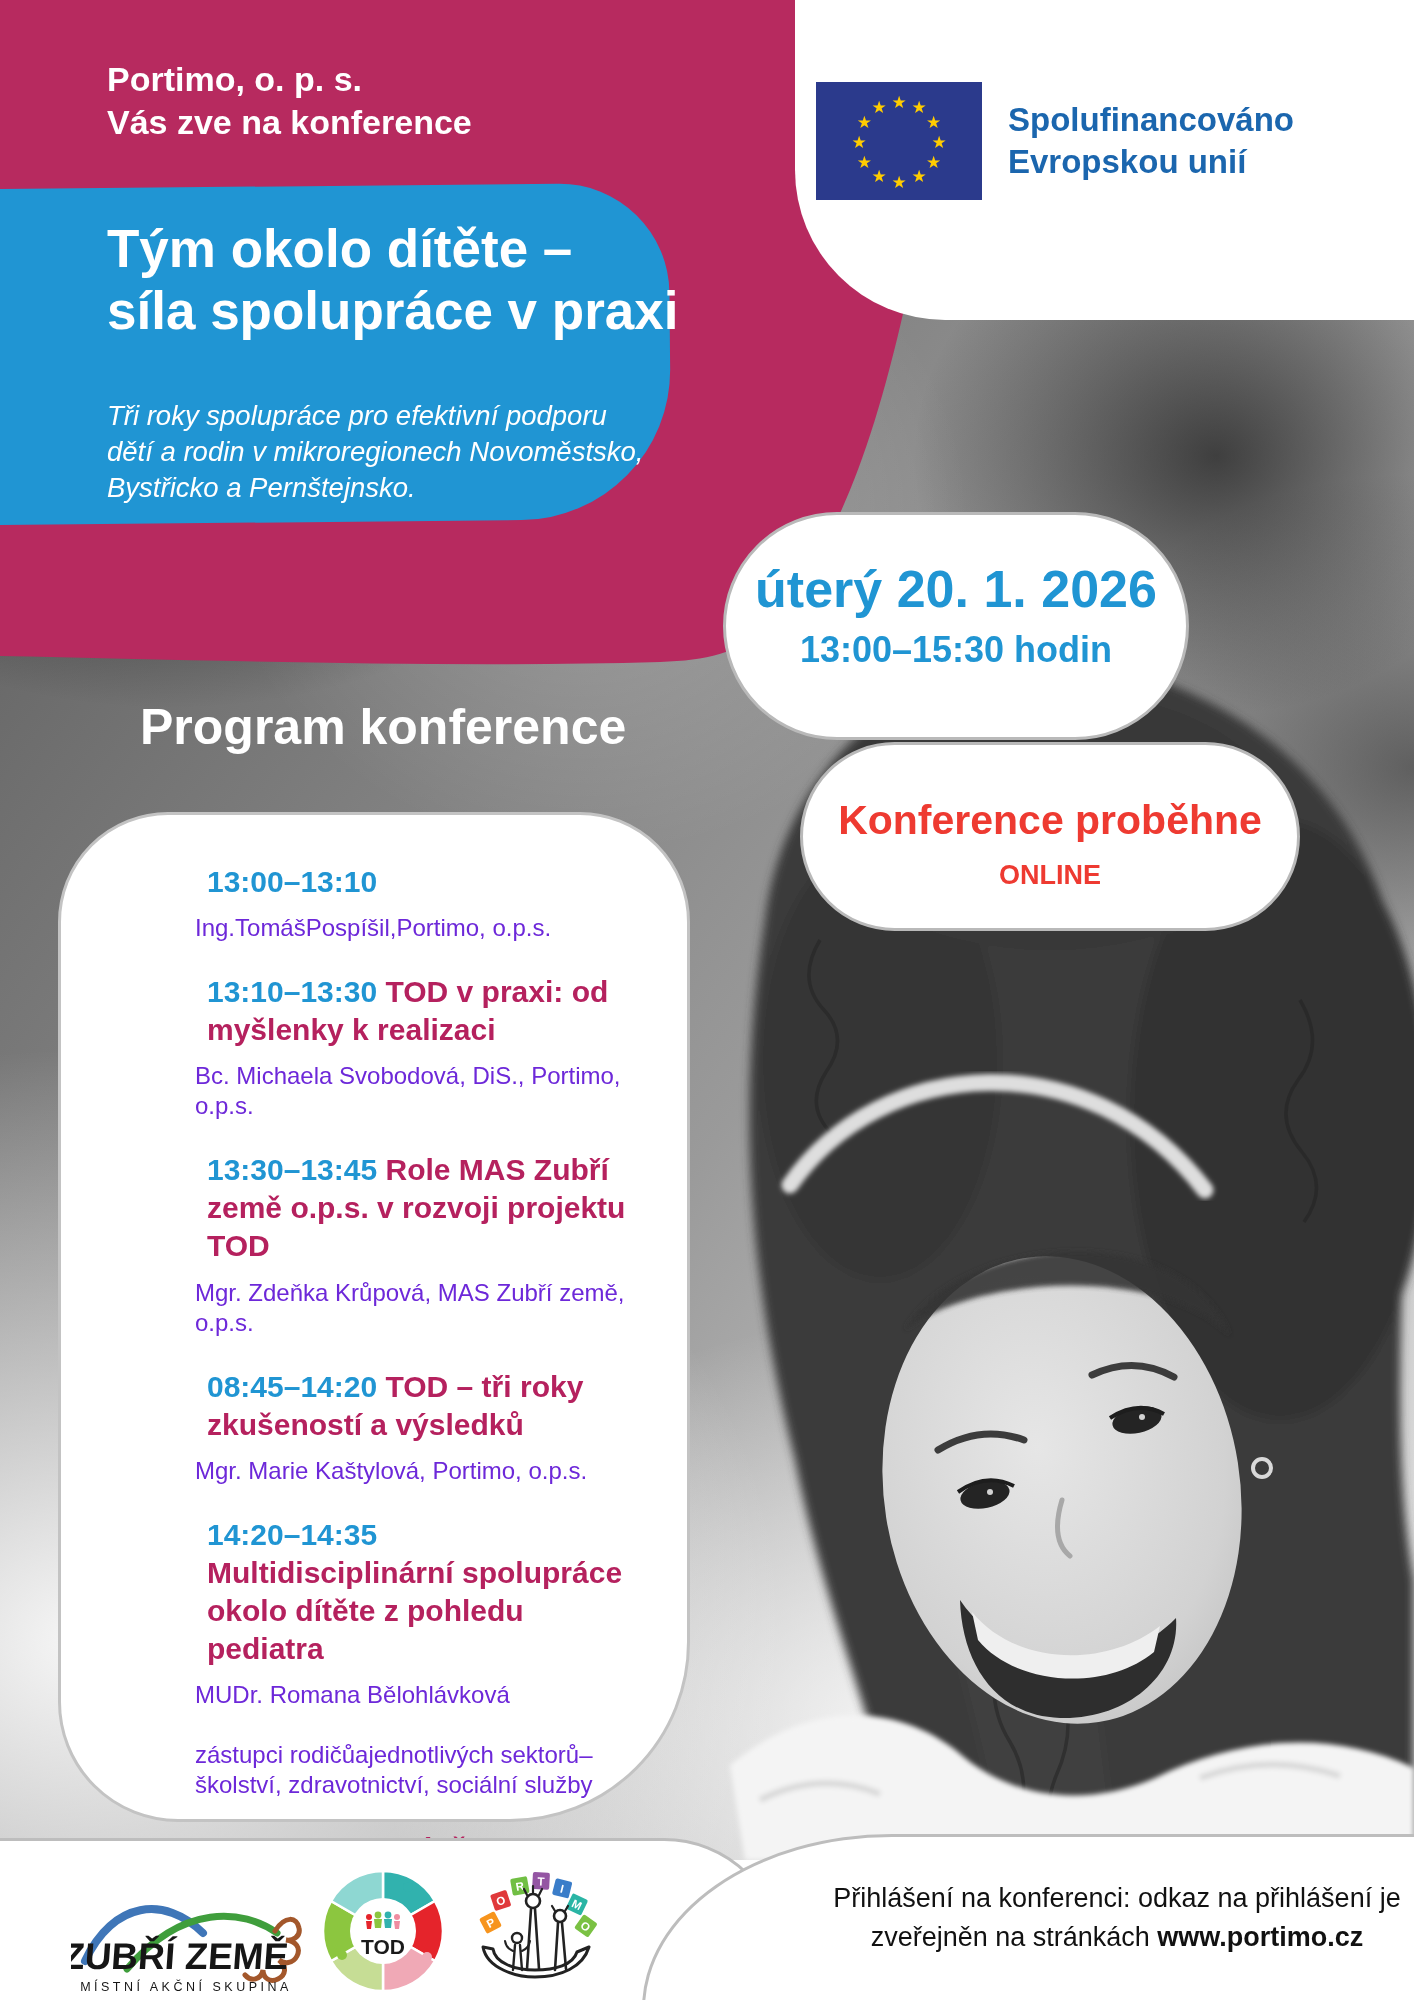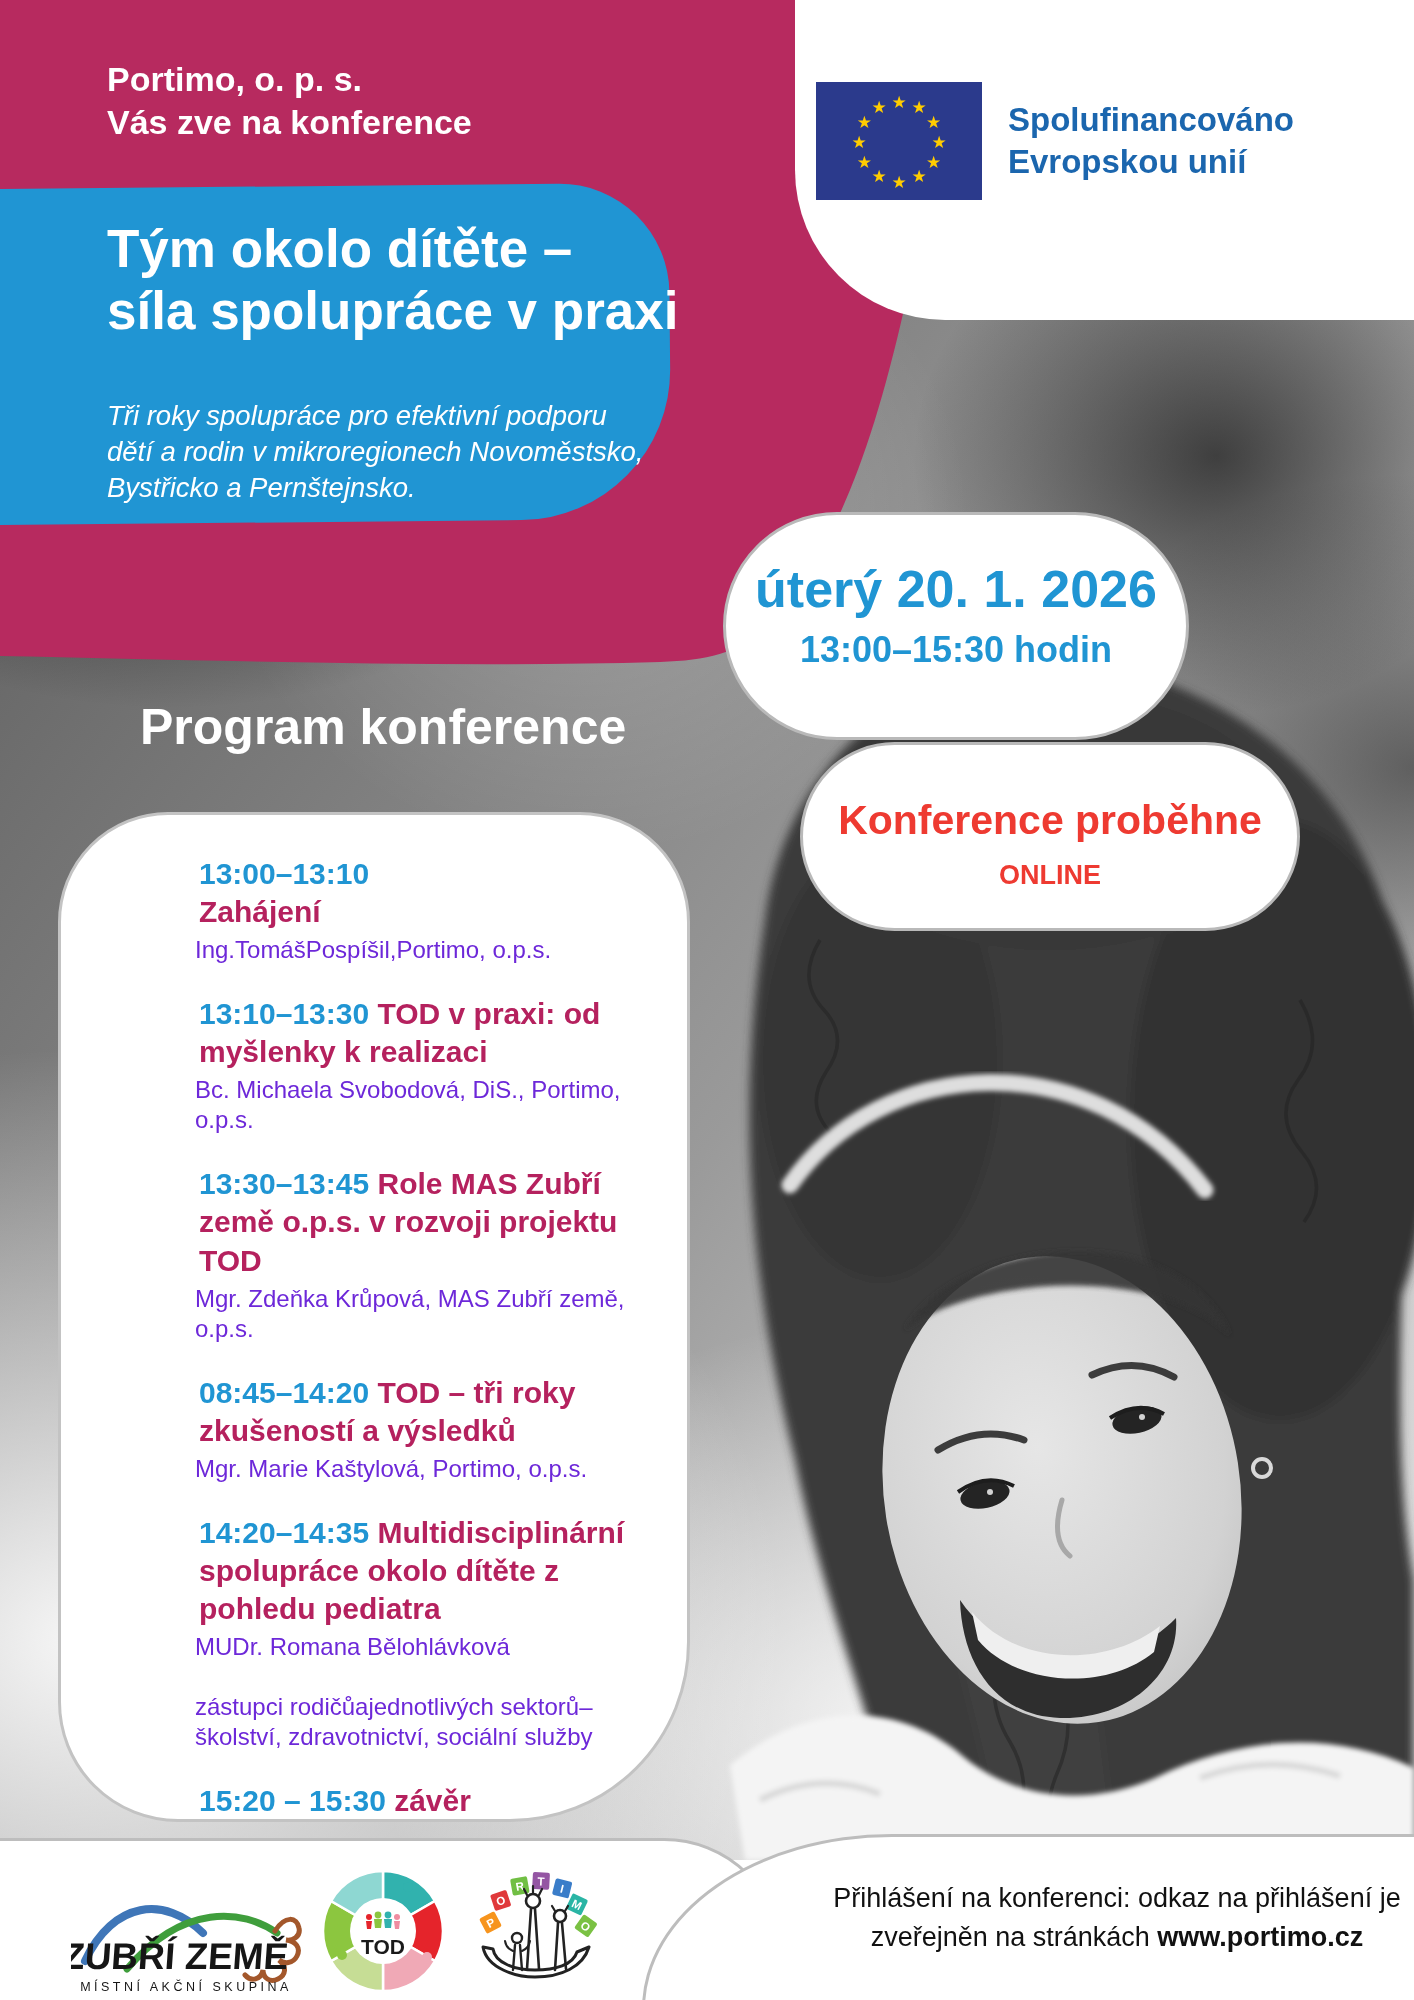--- a/index.html
+++ b/index.html
@@ -40,21 +40,21 @@
   .time-line{margin-top:10px;color:#2095d3;font-weight:bold;font-size:36px;}
   .online-blob{left:800px;top:742px;width:500px;height:189px;border-radius:125px;}
   .online-l1{margin-top:52px;color:#ee3a31;font-weight:bold;font-size:41px;}
   .online-l2{margin-top:16px;color:#ee3a31;font-weight:bold;font-size:27px;}
 
   
   .program-heading{left:140px;top:698px;z-index:4;color:#fff;font-weight:bold;font-size:50px;}
   .program-blob{left:58px;top:812px;width:632px;height:1010px;background:#fff;z-index:4;
                 border:3px solid #c3c3c3;border-radius:110px 110px 180px 120px;box-sizing:border-box;
                 padding:36px 44px 0 134px;}
-  .pi{margin:4px;font-size:30px;font-weight:bold;line-height:1.27;}
+  .pi{margin:12px;font-size:30px;font-weight:bold;line-height:1.27;}
   .pi .time{color:#2095d3;}
   .pi .ti{color:#b5215e;}
   .pi.stacked .ti{display:block;}
   .speaker{margin:2px 0 30px 0;font-size:24px;color:#6d28d9;line-height:1.25;font-weight:normal;}
   .pi.last{margin-top:4px;}
 
   
   .footer-left{left:-50px;top:1838px;width:828px;height:230px;background:#fff;z-index:5;
                border:3px solid #bdbdbd;border-radius:0 120px 0 0;}
   .footer-right{left:642px;top:1834px;width:830px;height:235px;background:#fff;z-index:6;
@@ -193,21 +193,20 @@
   <div class="abs bubble online-blob">
     <div class="online-l1">Konference proběhne</div>
     <div class="online-l2">ONLINE</div>
   </div>
 
   <div class="abs program-heading">Program konference</div>
 
   <div class="abs program-blob">
     <p class="pi stacked">
       <span class="time">13:00–13:10</span>
-      <span class="ti">Zahájení</span>
     </p>
     <p class="speaker">Ing.TomášPospíšil,Portimo, o.p.s.</p>
 
     <p class="pi">
       <span class="time">13:10–13:30 </span><span class="ti">TOD v praxi: od myšlenky k realizaci</span>
     </p>
     <p class="speaker">Bc. Michaela Svobodová, DiS., Portimo, o.p.s.</p>
 
     <p class="pi">
       <span class="time">13:30–13:45 </span><span class="ti">Role MAS Zubří země o.p.s. v rozvoji projektu TOD</span>

